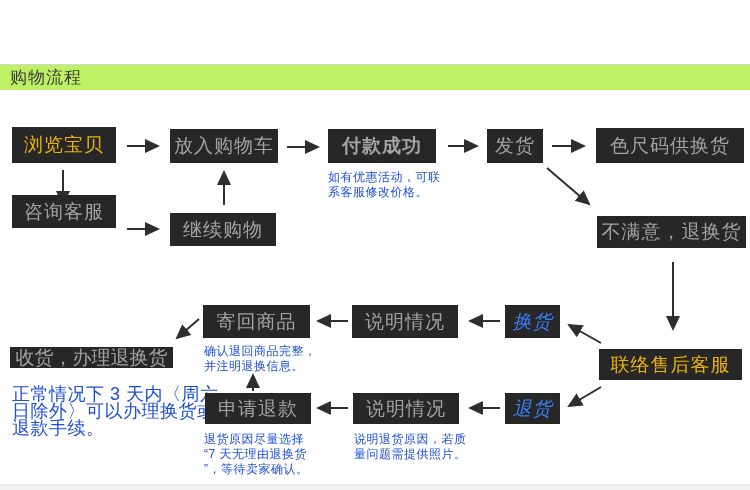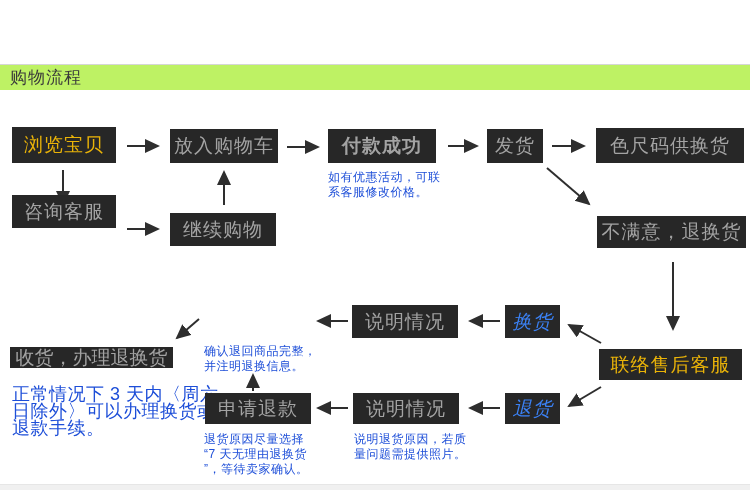--- a/index.html
+++ b/index.html
@@ -94,20 +94,23 @@
   <div class="fbox" style="left:12px;top:195px;width:104px;height:33px;">
       <span>咨询客服</span>
     </div>
   <div class="fbox" style="left:170px;top:213px;width:106px;height:33px;">
       <span>继续购物</span>
     </div>
   <div class="fbox" style="left:597px;top:216px;width:149px;height:32px;">
       <span>不满意，退换货</span>
     </div>
 
+  <div class="fbox" style="left:203px;top:305px;width:107px;height:33px;">
+      <span>寄回商品</span>
+    </div>
   <div class="fbox" style="left:352px;top:305px;width:106px;height:33px;">
       <span>说明情况</span>
     </div>
   <div class="fbox orange" style="left:505px;top:305px;width:55px;height:33px;">
       <span>换货</span>
     </div>
   <div class="note" style="left:204px;top:344px;">确认退回商品完整，
 并注明退换信息。</div>
 
   <div class="fbox red" style="left:599px;top:349px;width:143px;height:31px;align-items:center;">

